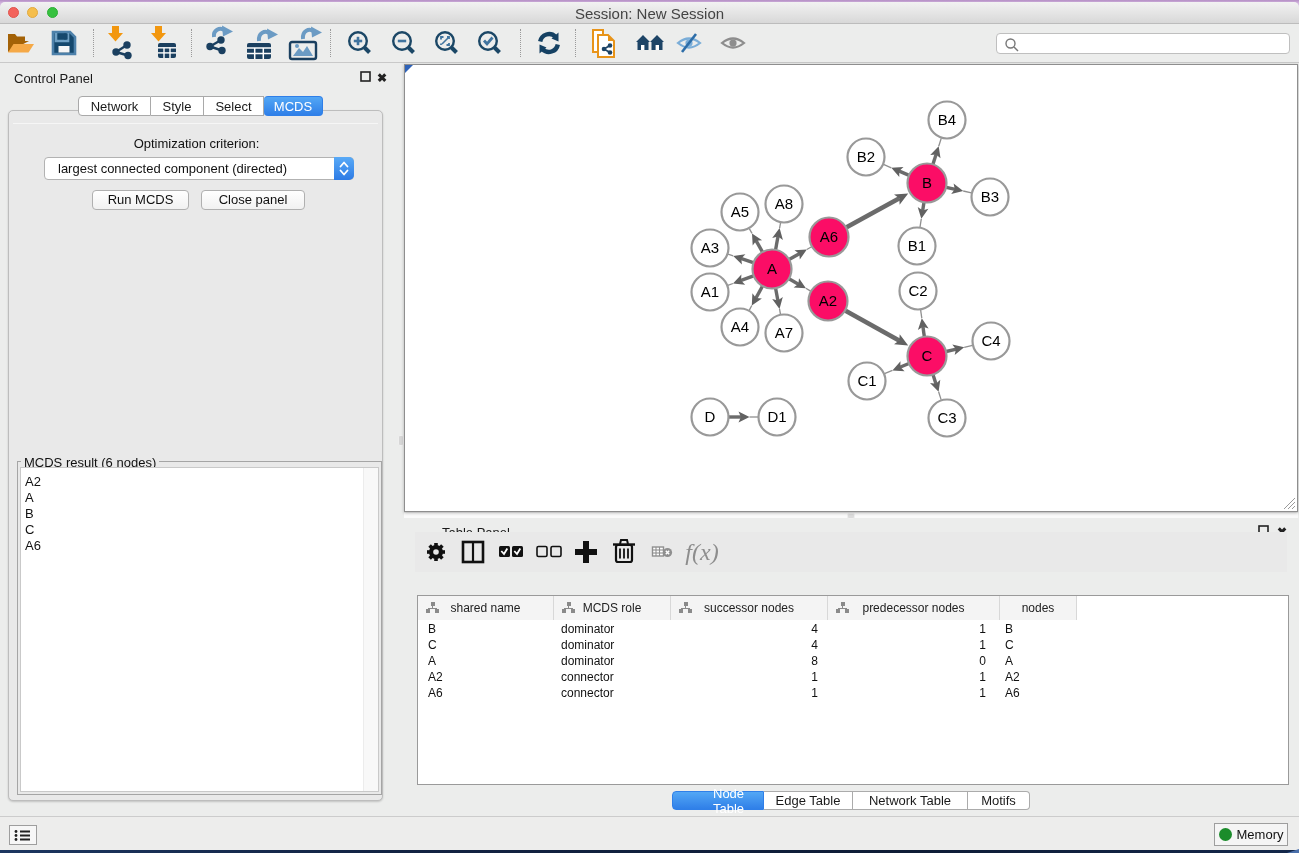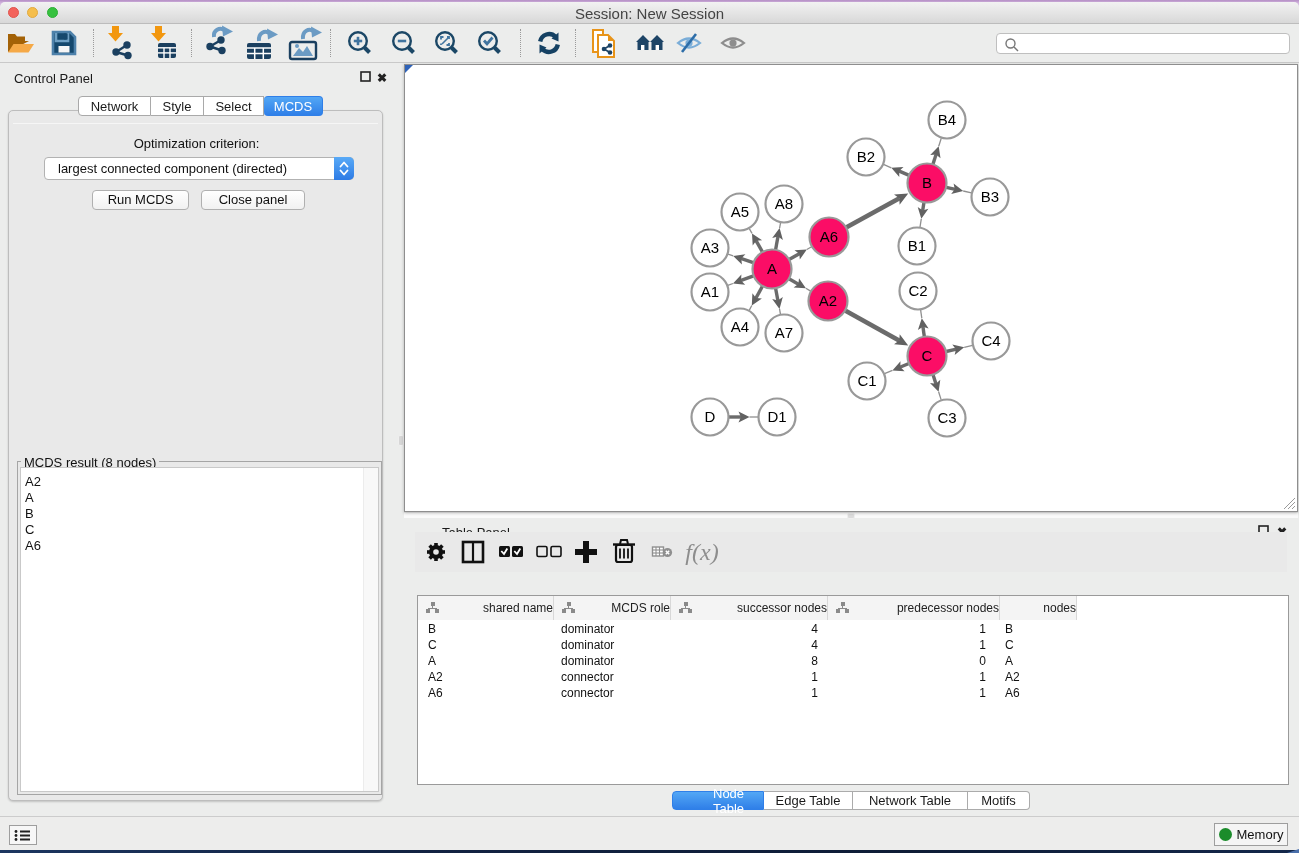--- a/index.html
+++ b/index.html
@@ -66,21 +66,21 @@
 #nettitle .title { position:absolute; left:0; right:0; top:3px; text-align:center;
   font-size:13px; color:#333; }
 
 
 #tpTitle { left:418px; top:525px; font-size:13px; color:#1a1a1a;margin-left:24px; }
 #tpToolbar { left:415px; top:532px; width:872px; height:40px; background:#e9e9e9; }
 #tblbox { left:417px; top:595px; width:872px; height:190px; background:#fff;
   border:1px solid #9a9a9a; }
 .thead { position:absolute; top:0; height:24px; background:#f4f4f4;
   border-right:1px solid #d8d8d8; font-size:12px; color:#222;
-  text-align:right; line-height:24px; }
+  text-align:center; line-height:24px; }
 .trow { position:absolute; font-size:12px; color:#111; height:16px; line-height:16px; }
 .hicon { position:absolute; left:8px; top:6px; width:13px; height:12px;
   background:
     linear-gradient(#8a8a8a,#8a8a8a) 4.5px 0/4px 4px,
     linear-gradient(#8a8a8a,#8a8a8a) 0 7px/4px 4px,
     linear-gradient(#8a8a8a,#8a8a8a) 9px 7px/4px 4px,
     linear-gradient(#8a8a8a,#8a8a8a) 6px 4px/1px 3px,
     linear-gradient(#8a8a8a,#8a8a8a) 2px 5.5px/9px 1px,
     linear-gradient(#8a8a8a,#8a8a8a) 2px 5.5px/1px 2px,
     linear-gradient(#8a8a8a,#8a8a8a) 10px 5.5px/1px 2px;
@@ -279,21 +279,21 @@
 <div class="abs" id="comboBtn">
   <svg width="20" height="23" viewBox="0 0 20 23">
     <path d="M6.5 9.5 L10 5.5 L13.5 9.5" fill="none" stroke="#fff" stroke-width="1.8" stroke-linecap="round" stroke-linejoin="round"></path>
     <path d="M6.5 13.5 L10 17.5 L13.5 13.5" fill="none" stroke="#fff" stroke-width="1.8" stroke-linecap="round" stroke-linejoin="round"></path>
   </svg>
 </div>
 <div class="btn" style="left:92px;top:190px;width:97px;">Run MCDS</div>
 <div class="btn" style="left:201px;top:190px;width:104px;">Close panel</div>
 
 <div class="abs" id="groupbox"></div>
-<div class="abs" id="grouptitle">MCDS result (8 nodes)</div>
+<div class="abs" id="grouptitle">MCDS result (6 nodes)</div>
 <div class="abs" id="mcdslist">A2<br>A<br>B<br>C<br>A6</div>
 <div class="abs" id="mcdsscroll"></div>
 
 <div class="abs" style="left:398px;top:435px;width:6px;height:11px;background:#d6d6d6;border:1px solid #efefef;border-radius:2px;"></div>
 <div class="abs" style="left:404px;top:513px;width:894px;height:5px;background:#fafafa;"></div>
 <div class="abs" style="left:847px;top:513px;width:8px;height:6px;background:#dcdcdc;border:1px solid #efefef;border-radius:2px;"></div>
 <div class="abs" id="netwin">
 <svg width="8" height="8" style="position:absolute;left:0;top:0;z-index:5;" viewBox="0 0 8 8">
       <path d="M0 0 L8 0 L0 8 Z" fill="#2e62b8"></path>
     </svg>

